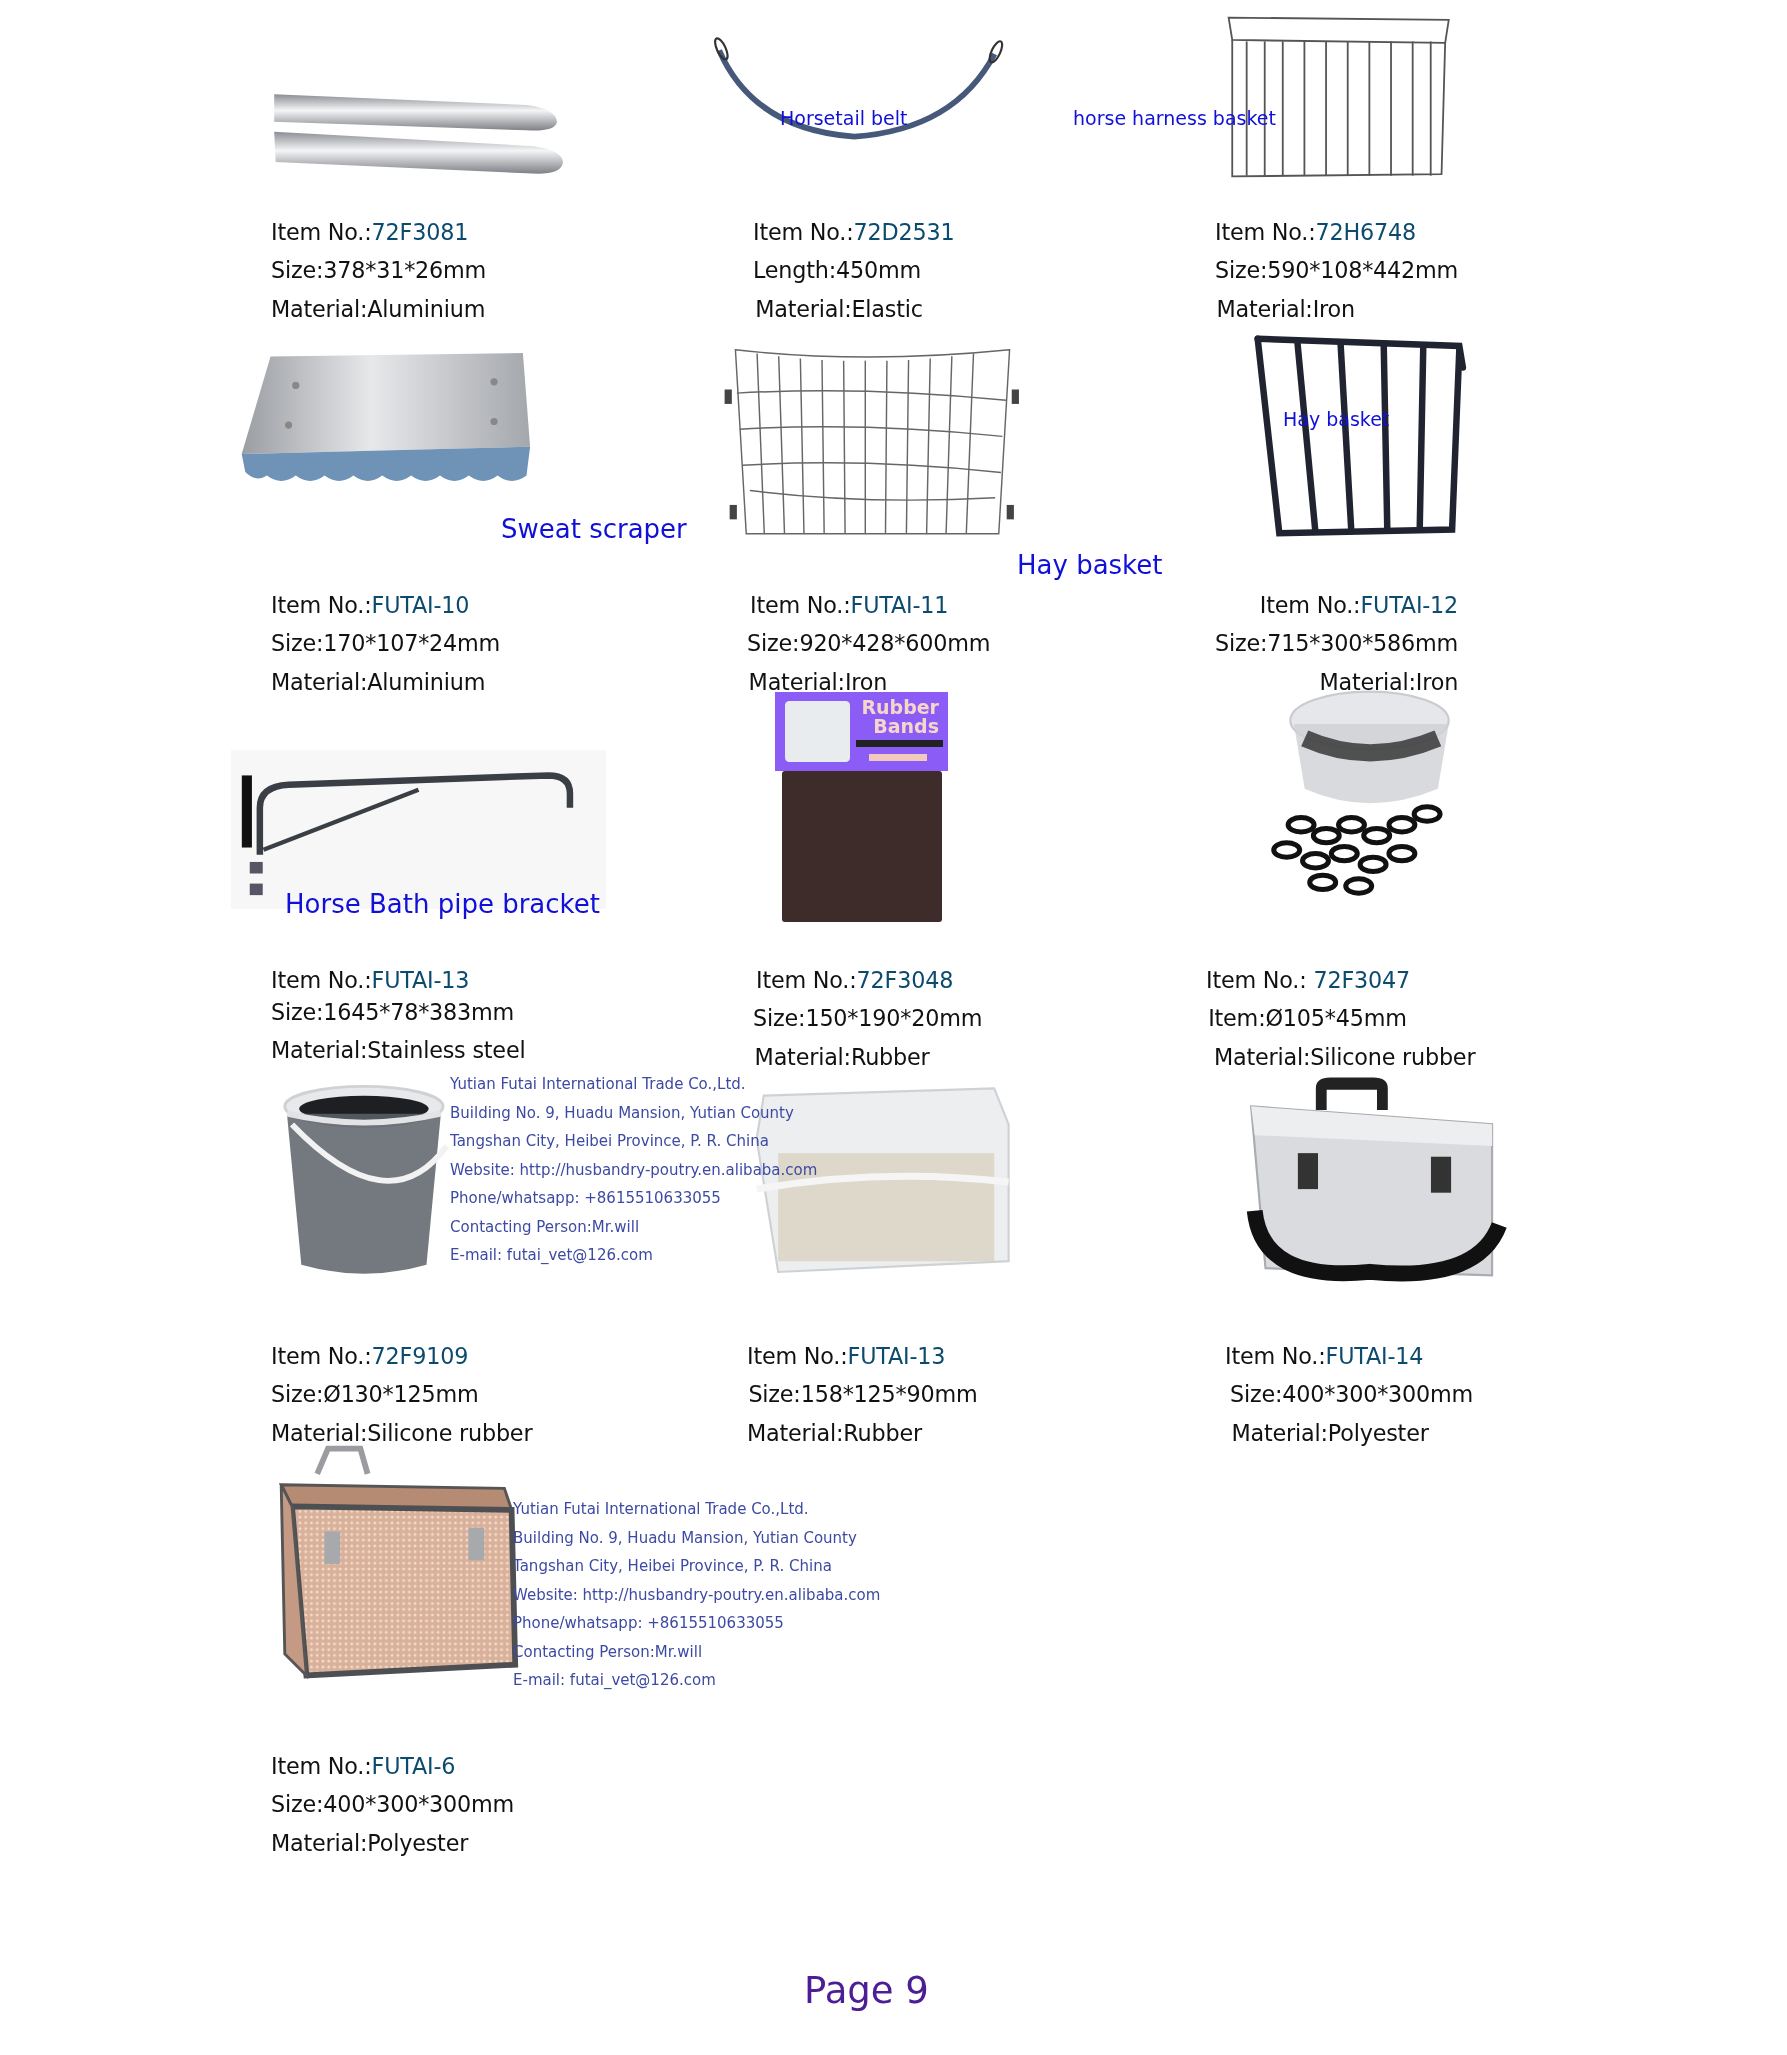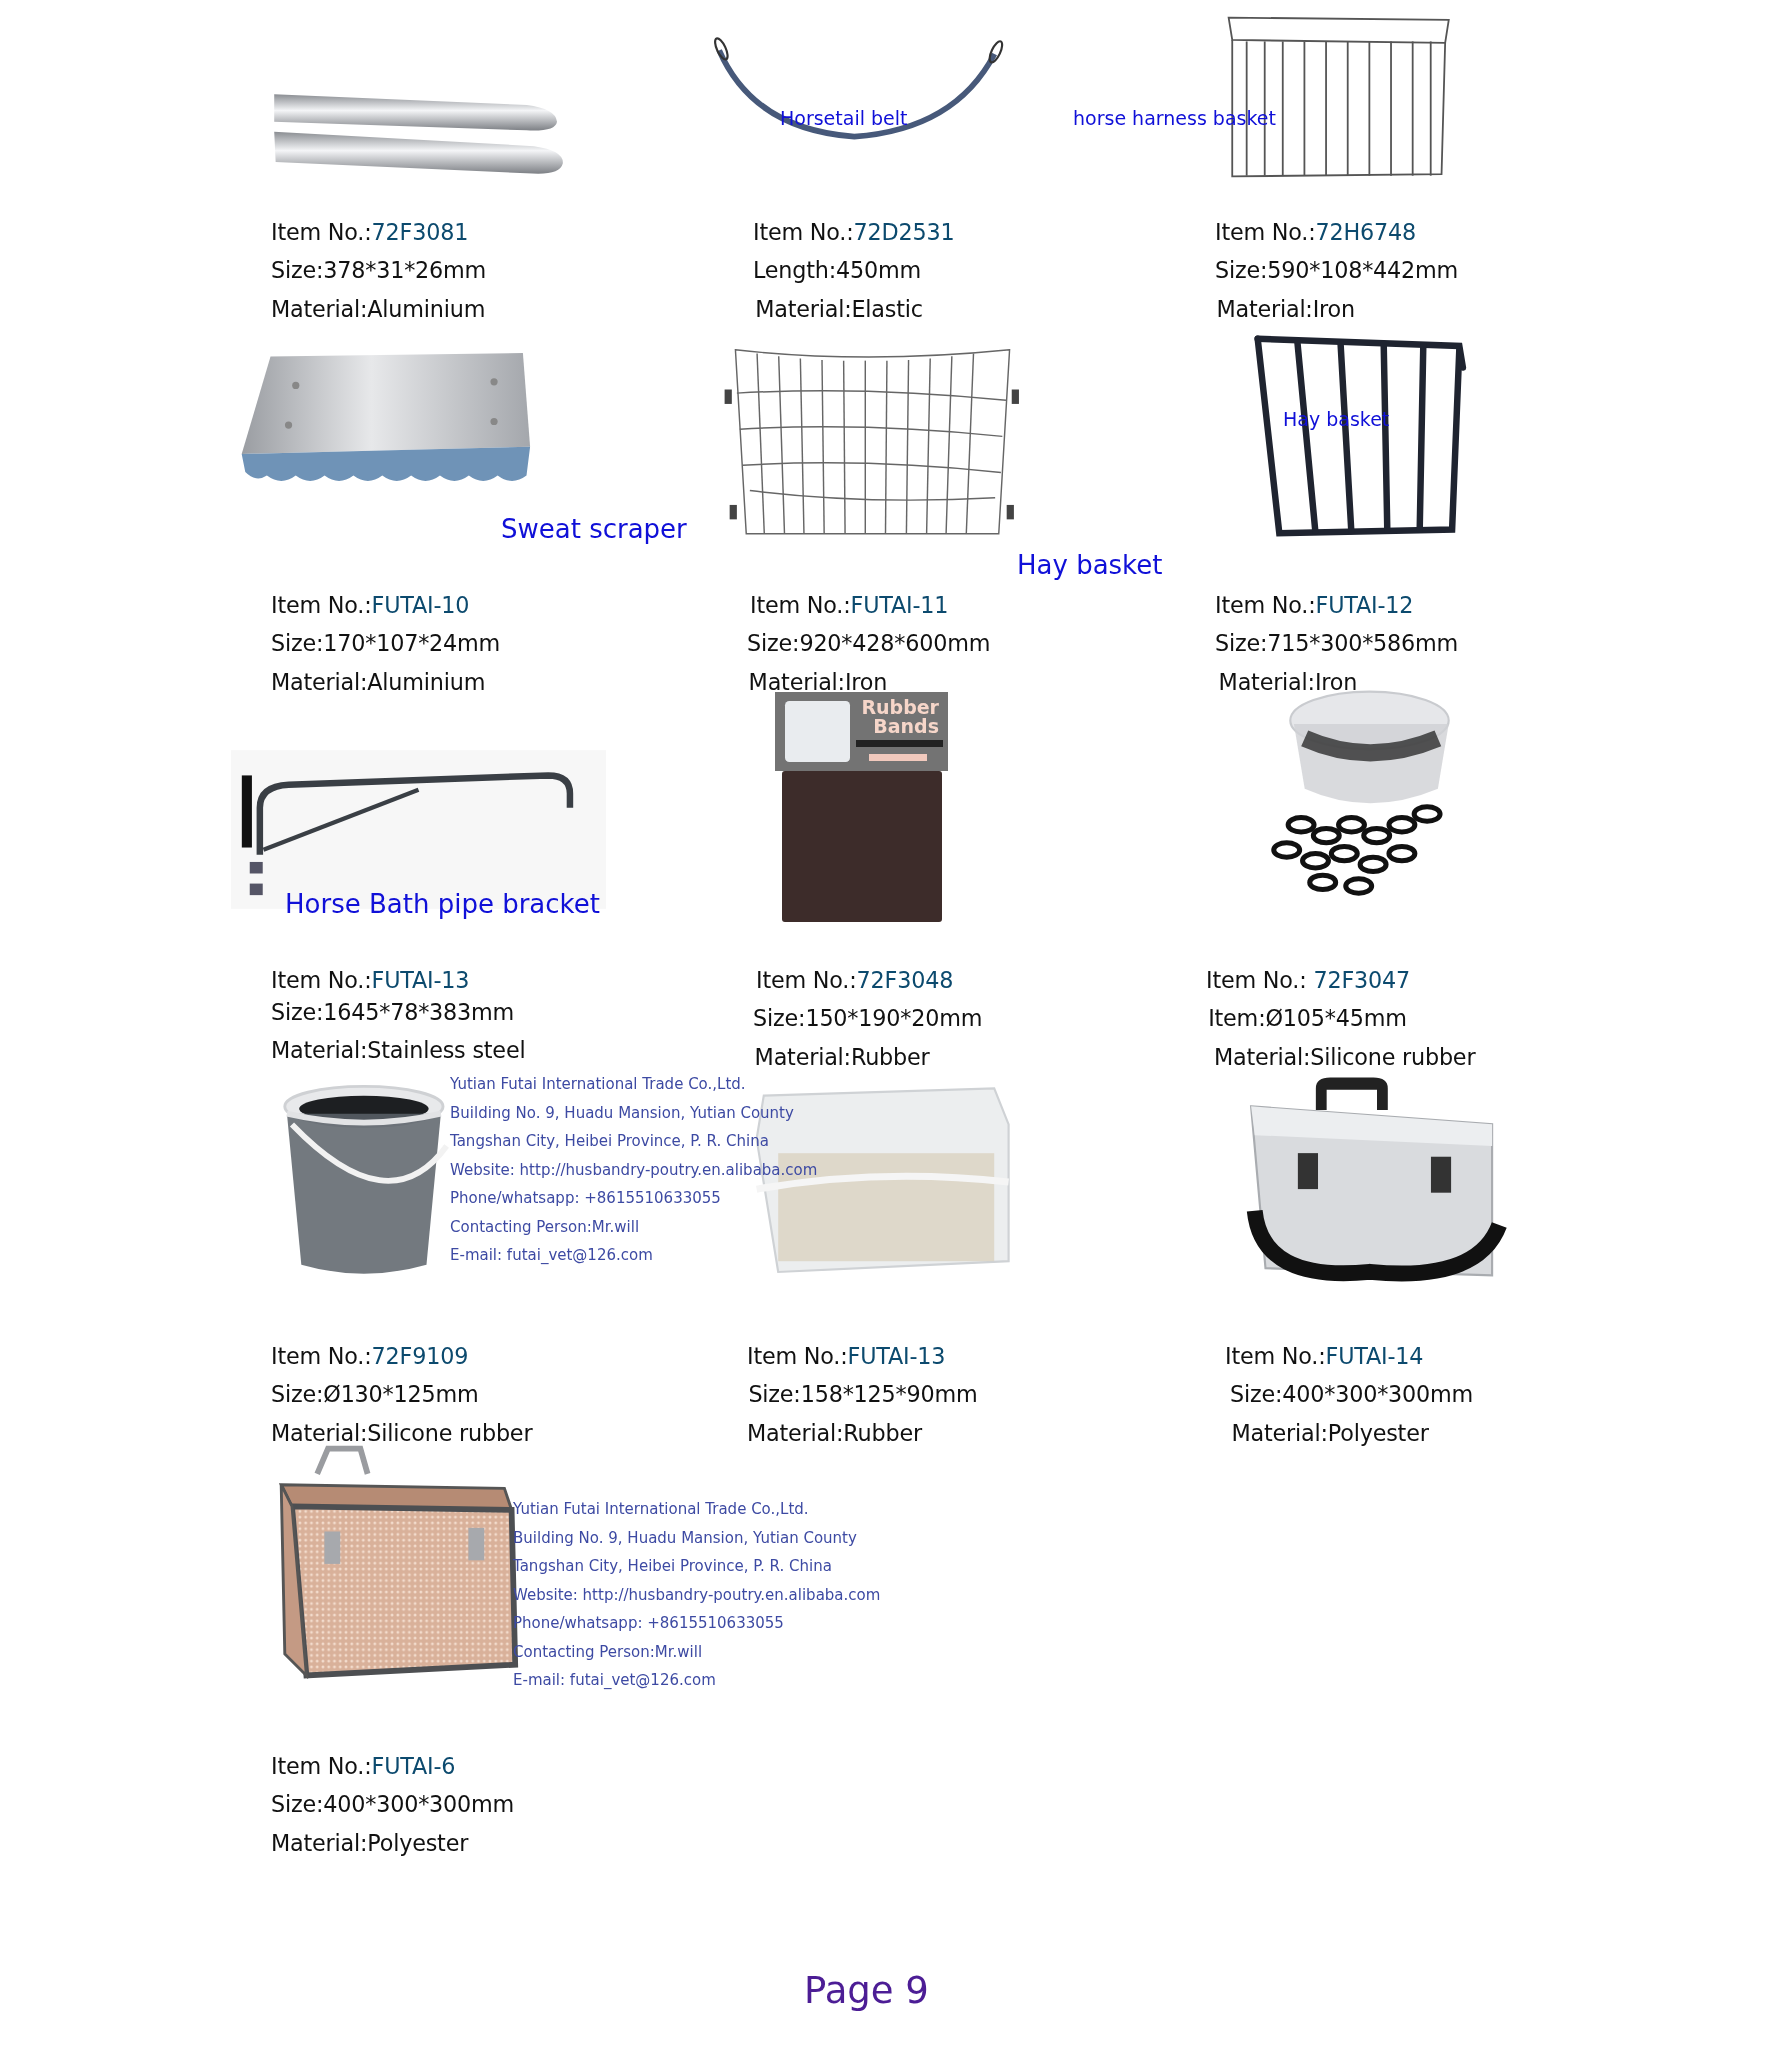--- a/index.html
+++ b/index.html
@@ -106,21 +106,21 @@
 <svg class="img" style="left:231px;top:750px" width="375" height="159" viewBox="0 0 520 220">
   <rect x="0" y="0" width="520" height="220" fill="#f7f7f7"></rect>
   <rect x="15" y="35" width="14" height="100" fill="#111"></rect>
   <path d="M40,145 L40,80 Q40,50 80,48 L440,35 Q470,35 470,60 L470,80" fill="none" stroke="#3a3f45" stroke-width="9"></path>
   <line x1="45" y1="138" x2="260" y2="55" stroke="#3a3f45" stroke-width="6"></line>
   <rect x="26" y="155" width="18" height="16" fill="#556"></rect>
     <rect x="26" y="185" width="18" height="16" fill="#556"></rect>
 </svg>
 
 <div class="img" style="left:775px;top:692px;width:173px;height:234px;">
-  <div style="position:absolute;left:0;top:0;width:173px;height:79px;background:#737373;">
+  <div style="position:absolute;left:0;top:0;width:173px;height:79px;background:#8b5cf6;">
     <div style="position:absolute;left:10px;top:8.7px;width:65px;height:61px;background:#e9ecef;border-radius:4.3px;"></div>
     <div style="position:absolute;left:81px;top:5.8px;color:#f6d6c9;font-weight:bold;font-size:19px;line-height:19px;text-align:right;width:83px;">
       <span>Rubber</span><br>
       <span>Bands</span>
     </div>
     <div style="position:absolute;left:81px;top:48px;width:87px;height:7.2px;background:#222;"></div>
     <div style="position:absolute;left:94px;top:62px;width:58px;height:6.5px;background:#f1c9bd;"></div>
   </div>
   <div style="position:absolute;left:7.2px;top:79px;width:160px;height:151px;background:#3d2c2a;border-radius:2.9px;"></div>
 </div>
@@ -210,21 +210,21 @@
 <div class="spec" style="left:271px;top:591px;">
   <div><span>Item No.:</span><span class="code">FUTAI-10</span></div>
   <div style="margin-top:9.4px">Size:170*107*24mm</div>
   <div style="margin-top:9.4px">Material:Aluminium</div>
 </div>
 <div class="spec" style="left:750px;top:591px;">
   <div><span>Item No.:</span><span class="code">FUTAI-11</span></div>
   <div style="margin-top:9.4px;margin-left:-2.9px">Size:920*428*600mm</div>
   <div style="margin-top:9.4px;margin-left:-1.4px">Material:Iron</div>
 </div>
-<div class="spec" style="left:1215px;top:591px;">
+<div class="spec" style="left:1215px;top:591px;text-align:right;">
   <div><span>Item No.:</span><span class="code">FUTAI-12</span></div>
   <div style="margin-top:9.4px">Size:715*300*586mm</div>
   <div style="margin-top:9.4px;margin-left:3.6px">Material:Iron</div>
 </div>
 
 <div class="spec" style="left:271px;top:966px;">
   <div><span>Item No.:</span><span class="code">FUTAI-13</span></div>
   <div style="margin-top:3px">Size:1645*78*383mm</div>
   <div style="margin-top:9.4px">Material:Stainless steel</div>
 </div>

